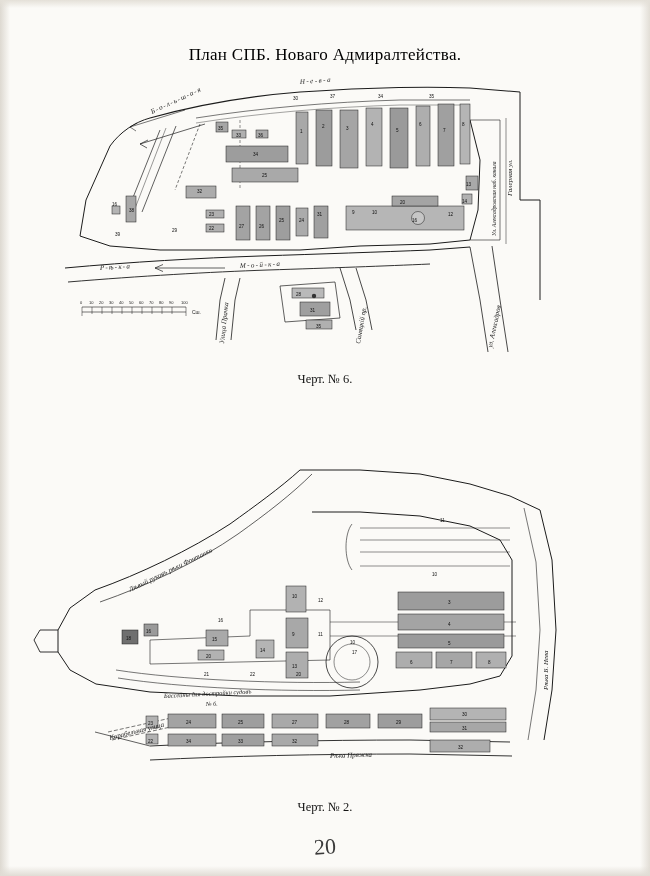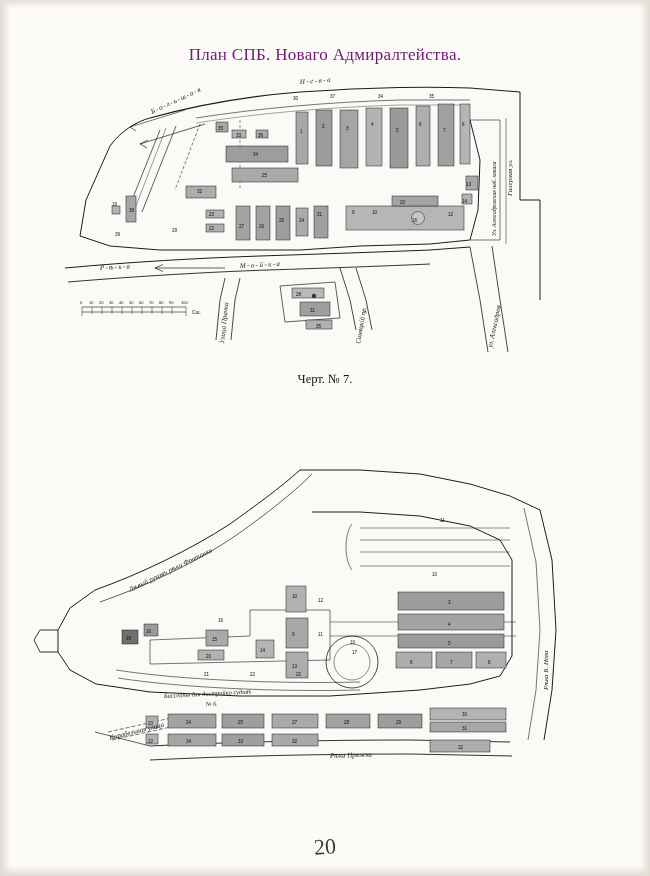--- a/index.html
+++ b/index.html
@@ -41,21 +41,21 @@
     left: 0; right: 0; bottom: 0; height: 10px;
     background: linear-gradient(to top, #e0dcd4, rgba(251,250,247,0));
   }
 
   .fig-title {
     position: absolute;
     width: 100%;
     text-align: center;
     font-size: 17px;
     letter-spacing: 0.3px;
-    color: #701a75;
+    color: #000000;
   }
   #title-1 { top: 45px; }
   #title-2 { top: 432px; }
 
   .fig-caption {
     position: absolute;
     width: 100%;
     text-align: center;
     font-size: 12.5px;
     color: #141414;
@@ -267,21 +267,21 @@
         <text x="139" y="304">60</text>
         <text x="149" y="304">70</text>
         <text x="159" y="304">80</text>
         <text x="169" y="304">90</text>
         <text x="181" y="304">100</text>
         <text x="192" y="314" style="font-size:5px">Сш.</text>
       </g>
     </g>
   </svg>
 
-  <div class="fig-caption" id="caption-1">Черт. № 7.</div>
+  <div class="fig-caption" id="caption-1">Черт. № 6.</div>
 
 
   <svg class="plan" id="plan-2" width="650" height="420" viewBox="0 0 650 420" style="top:440px;">
     <g stroke="#1c1c1c" fill="none" stroke-width="0.8">
 
       <path d="M300,30 C280,48 255,66 230,84 C190,110 140,134 95,150" stroke-width="1.0"></path>
       <path d="M312,34 C292,54 266,74 238,94 C198,122 146,146 100,162" stroke-width="0.7"></path>
       <path d="M300,30 L360,30 L420,34 L470,44 L510,56 L540,70" stroke-width="1.0"></path>
 
       <path d="M95,150 L70,168 L58,190 L58,212 L70,230 L96,244 L150,252
@@ -388,15 +388,16 @@
     <g>
       <text class="hand-label" x="130" y="152" transform="rotate(-26 130 152)">Лѣвый рукавъ рѣки Фонтанки</text>
       <text class="hand-label" x="164" y="258" transform="rotate(-3 164 258)" style="font-size:6.4px">Бассейны для достройки судовъ</text>
       <text class="hand-label" x="206" y="266" transform="rotate(-3 206 266)" style="font-size:6px">№ 6.</text>
       <text class="hand-label" x="110" y="300" transform="rotate(-14 110 300)">Корабельная улица</text>
       <text class="hand-label" x="330" y="318" transform="rotate(-2 330 318)">Рѣка Пряжка</text>
       <text class="hand-label" x="548" y="250" transform="rotate(-90 548 250)">Рѣка Б. Нева</text>
     </g>
   </svg>
 
+  <div class="fig-caption" id="caption-2">Черт. № 2.</div>
 
   <div class="page-number">20</div>
 </div>
 
 </body></html>

